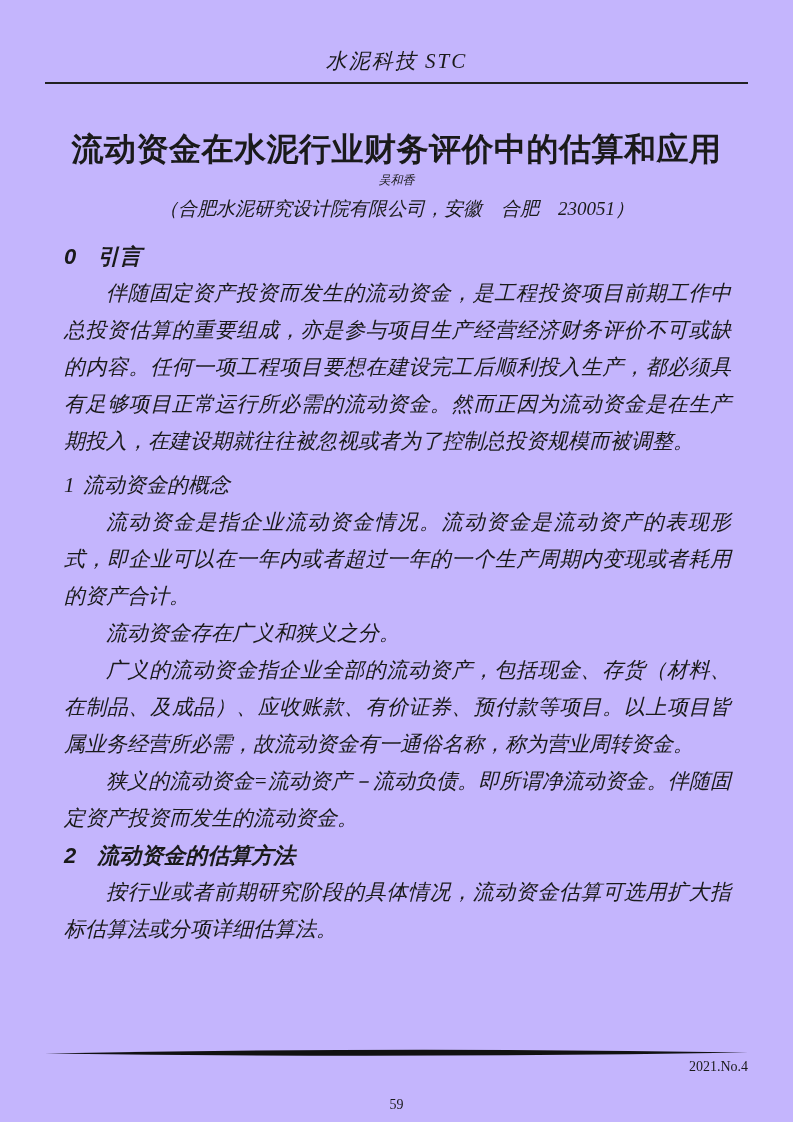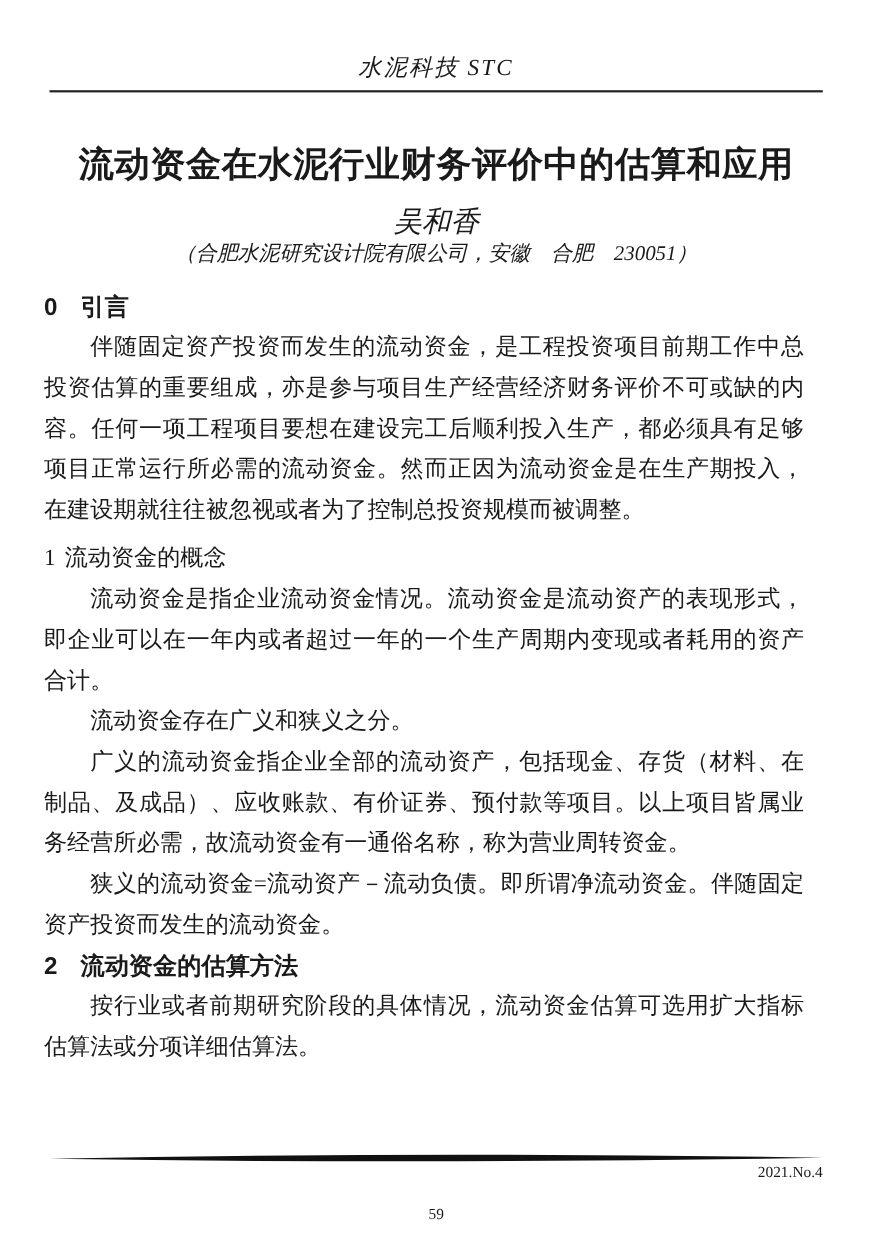--- a/index.html
+++ b/index.html
@@ -1,20 +1,20 @@
 <!DOCTYPE html>
 <html><head>
 <meta charset="utf-8">
 <style>
   html,body{margin:0;padding:0;background:#e8e8e8;}
   .page{
     position:relative;
     width:793px;height:1122px;
     margin:0 auto;
-    background:#ffffff;
+    background:#c4b5fd;
     color:#1a1a1a;
     font-family:"Liberation Serif","DejaVu Serif",serif;
     overflow:hidden;
     box-sizing:border-box;
   }
   
   .running-header{
     padding-top:48px;
     text-align:center;
     font-size:21px;
@@ -32,39 +32,39 @@
   .title{
     margin:46px 40px 0 40px;
     text-align:center;
     font-family:"Liberation Sans","DejaVu Sans",sans-serif;
     font-weight:bold;
     font-size:32px;
     line-height:38px;
     letter-spacing:0.5px;
   }
   .author{
-    margin-top:22px;
     text-align:center;
-    font-size:26px;
+    font-size:12px;
     line-height:24px;
     font-style:italic;
   }
   .affiliation{
     margin-top:4px;
     text-align:center;
     font-size:19px;
     line-height:26px;
     font-style:italic;
   }
   
   .body{
-    margin:16px 62px 0 40px;
+    margin:16px 62px 0 64px;
     font-size:21px;
     line-height:37px;
     text-align:justify;
+    font-style:italic;
   }
   .body h2{
     margin:0;
     font-size:22px;
     line-height:37px;
     font-weight:bold;
     font-family:"Liberation Sans","DejaVu Sans",sans-serif;
     text-align:left;
   }
   .body h2 .num{margin-right:0.95em;}

